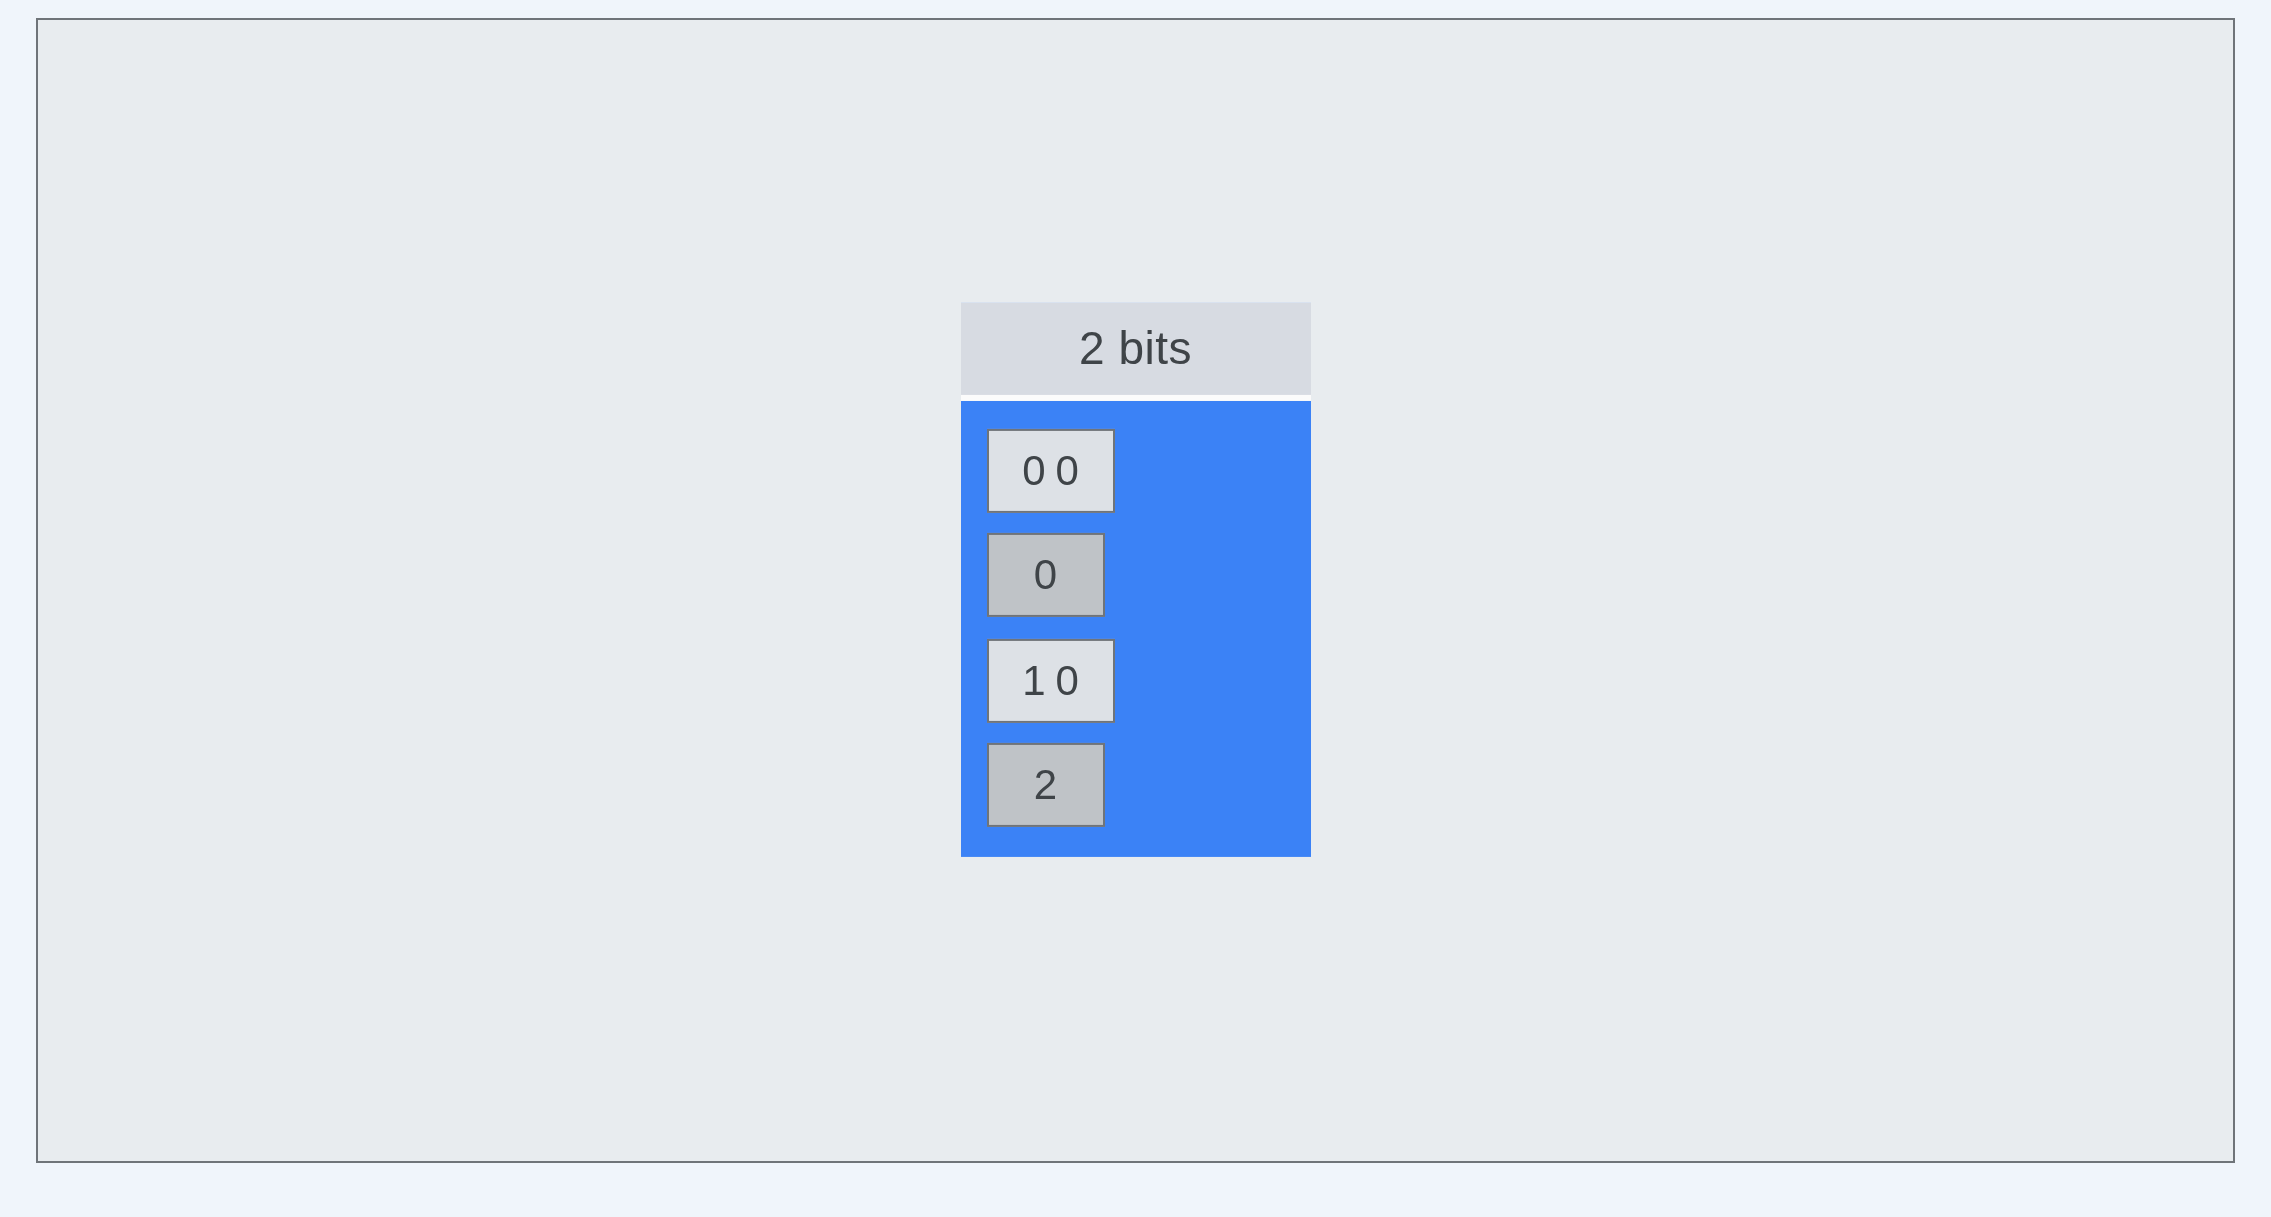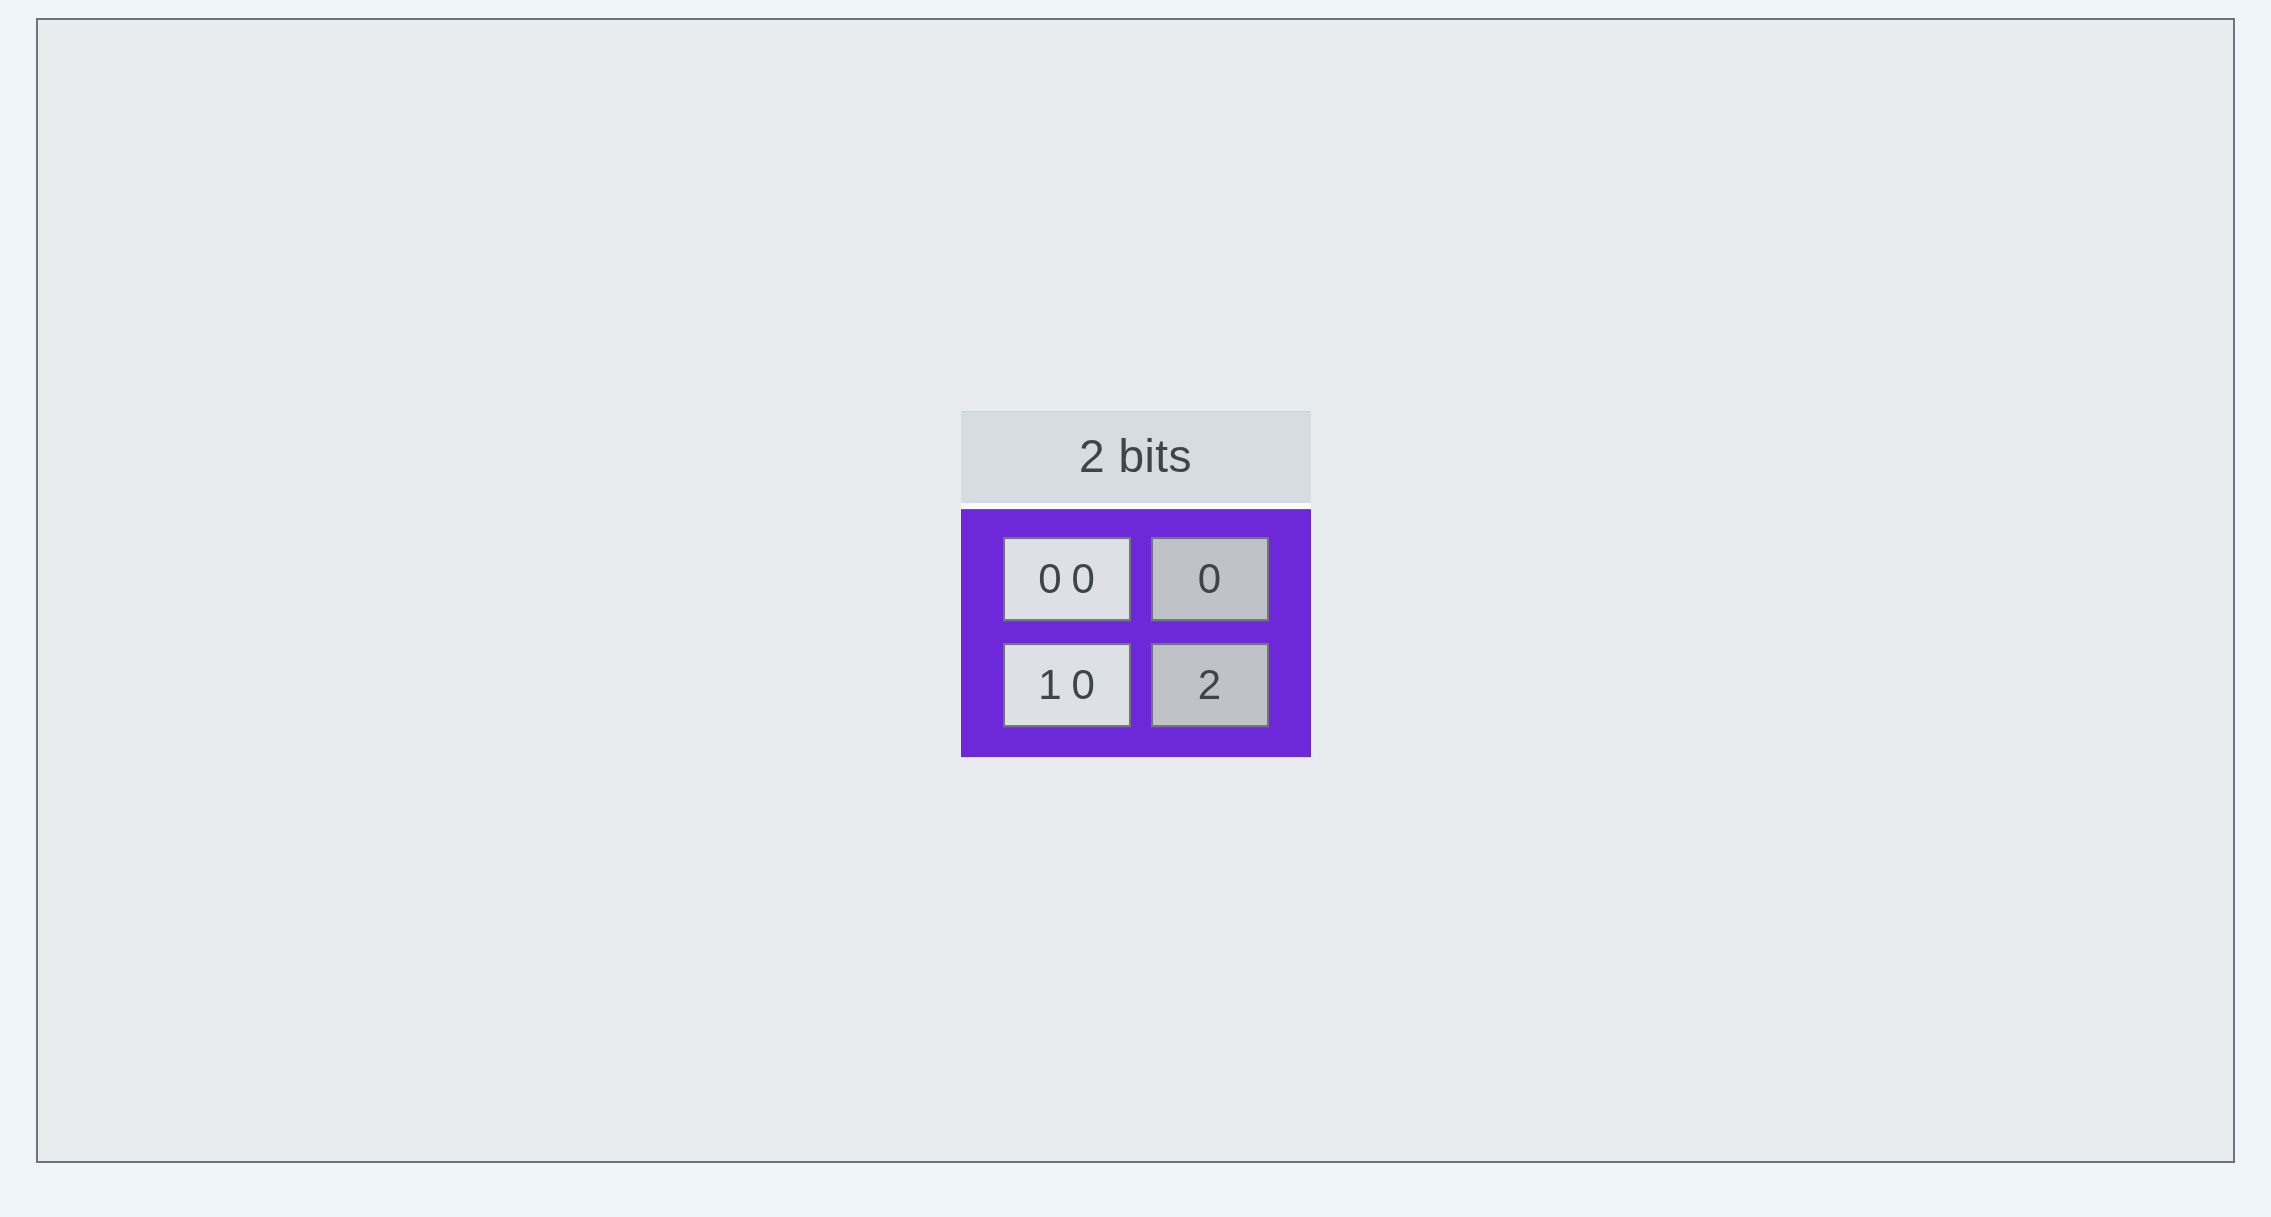--- a/index.html
+++ b/index.html
@@ -26,21 +26,21 @@
     border: 2px solid #6f7479;
     box-sizing: border-box;
     position: relative;
   }
   .card {
     position: absolute;
     left: 50%;
     top: 50%;
     transform: translate(-50%, -52%);
     width: 350px;
-    background: #6d28d9;
+    background: #3b82f6;
     display: flex;
     flex-direction: column;
     align-items: stretch;
   }
   .card-header {
     background: #d7dbe2;
     color: #3f4448;
     font-size: 46px;
     font-weight: 400;
     text-align: center;
@@ -49,21 +49,21 @@
     letter-spacing: 0.5px;
   }
   .rows {
     display: flex;
     flex-direction: column;
     gap: 22px;
     padding: 28px 26px 30px;
   }
   .row {
     display: flex;
-    flex-direction: row;
+    flex-direction: column;
     align-items: flex-start;
     gap: 20px;
     justify-content: center;
   }
   .cell {
     border: 2px solid #6f7479;
     box-sizing: border-box;
     display: flex;
     align-items: center;
     justify-content: center;

